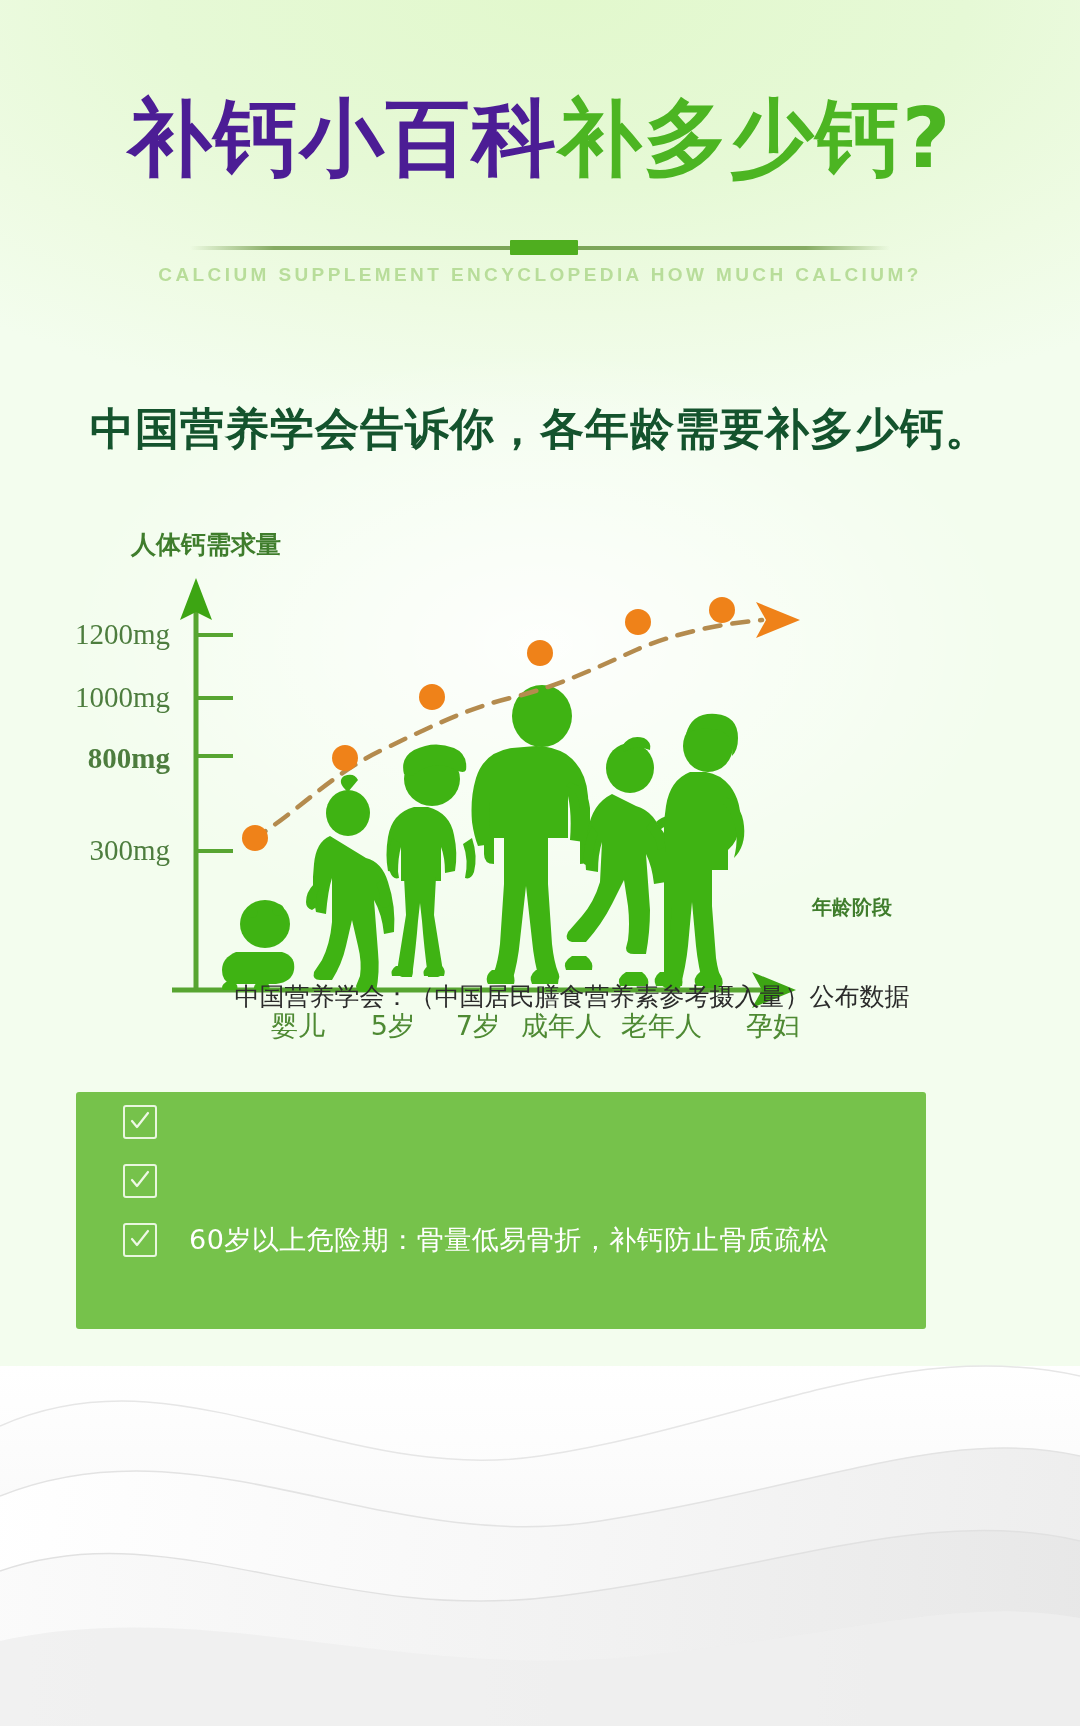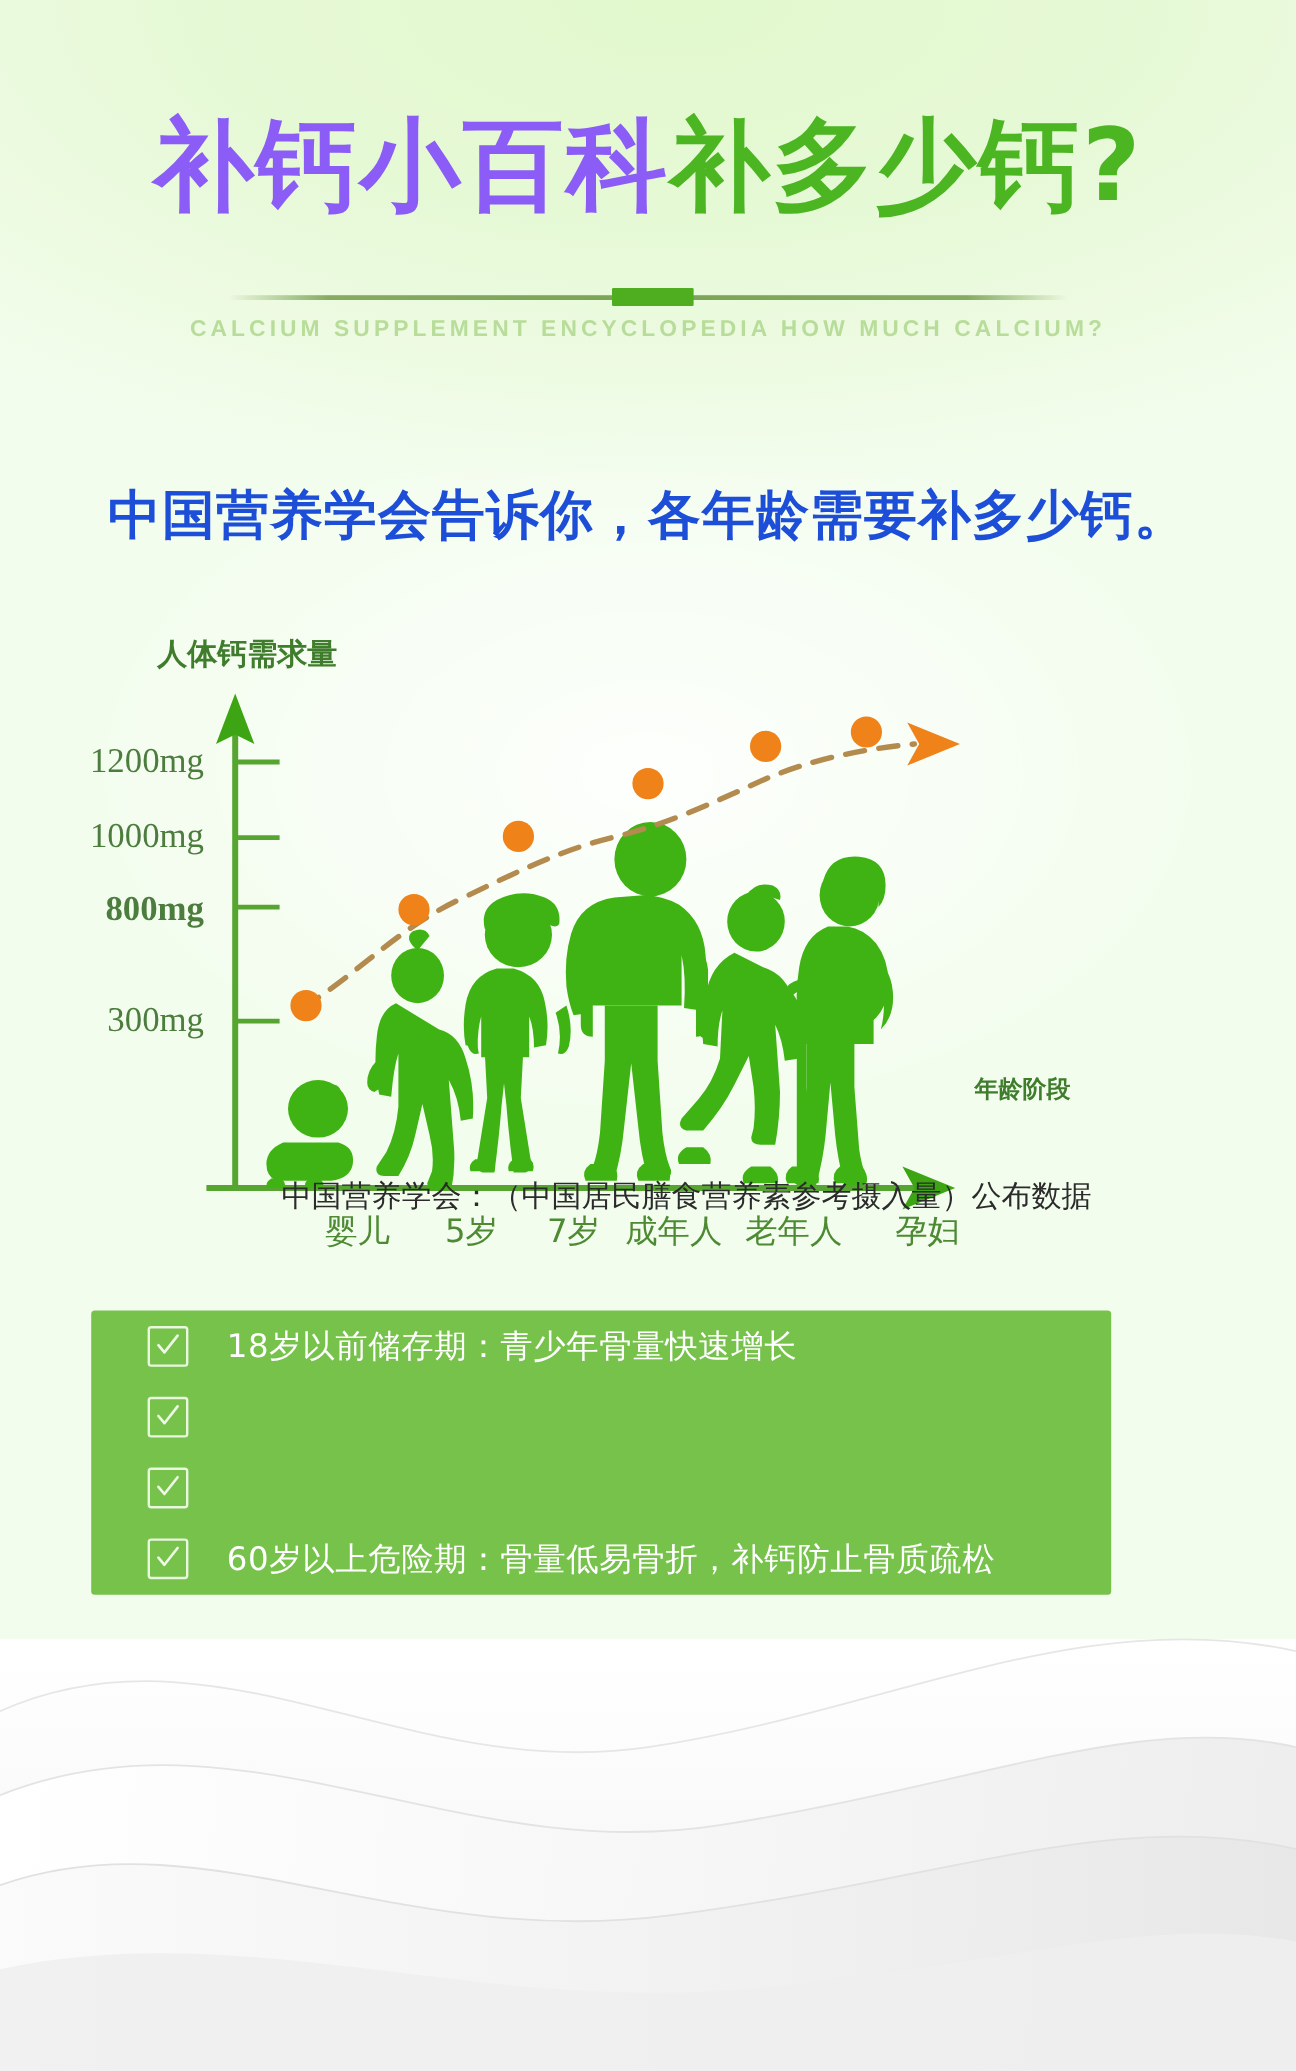--- a/index.html
+++ b/index.html
@@ -27,34 +27,34 @@
   }
   .wave{position:absolute;left:0;bottom:0;width:1080px;height:420px;}
 
   
   .title-wrap{position:absolute;left:0;top:96px;width:1080px;text-align:center;}
   .title{
     font-family:"DejaVu Sans","Liberation Sans",sans-serif;
     font-size:84px;font-weight:bold;line-height:1;
     letter-spacing:2px;white-space:nowrap;
   }
-  .title .dark{color:#8b5cf6;}
+  .title .dark{color:#4c1d95;}
   .title .green{color:#4cb522;}
   .divider{position:absolute;left:190px;top:246px;width:700px;height:4px;
     background:linear-gradient(90deg,rgba(120,170,80,0) 0%,#86ab63 12%,#7aa457 50%,#86ab63 88%,rgba(120,170,80,0) 100%);}
   .divider-mark{position:absolute;left:510px;top:240px;width:68px;height:15px;background:#4fae1f;border-radius:1px;}
   .subtitle-en{
     position:absolute;left:0;top:264px;width:1080px;text-align:center;
     font-size:19px;letter-spacing:3.4px;color:#b8dd9a;font-weight:600;
   }
 
   
   .section-heading{
     position:absolute;left:0;top:400px;width:1080px;text-align:center;
-    font-size:44px;font-weight:bold;color:#1d4ed8;letter-spacing:1px;
+    font-size:44px;font-weight:bold;color:#14532d;letter-spacing:1px;
     font-family:"DejaVu Sans","Liberation Sans",sans-serif;
   }
 
   
   .chart{position:absolute;left:0;top:520px;width:1080px;height:560px;}
   .chart svg{display:block;}
   .y-axis-title{
     position:absolute;left:131px;top:528px;font-size:25px;color:#3f7d2c;font-weight:bold;
     font-family:Liberation Sans, sans-serif;
   }
@@ -256,28 +256,20 @@
     <div class="xlabel" style="left:370px;top:1008px;width:130px;">7岁</div>
     <div class="xlabel" style="left:462px;top:1008px;width:140px;">成年人</div>
     <div class="xlabel" style="left:562px;top:1008px;width:140px;">老年人</div>
     <div class="xlabel" style="left:660px;top:1008px;width:140px;">孕妇</div>
   </div>
 
   <div class="caption">中国营养学会：（中国居民膳食营养素参考摄入量）公布数据</div>
 
   <div class="checkbox-panel">
 
-    <div class="check-row">
-      <span class="check-box">
-        <svg width="24" height="24" viewBox="0 0 24 24">
-            <path d="M4 12 L9 18 L20 4" fill="none" stroke="#eef8e5" stroke-width="2.2" stroke-linecap="round" stroke-linejoin="round"></path>
-          </svg>
-      </span>
-      <span class="check-text">18岁以前储存期：青少年骨量快速增长</span>
-    </div>
 
     <div class="check-row">
       <span class="check-box">
         <svg width="24" height="24" viewBox="0 0 24 24">
             <path d="M4 12 L9 18 L20 4" fill="none" stroke="#eef8e5" stroke-width="2.2" stroke-linecap="round" stroke-linejoin="round"></path>
           </svg>
       </span>
     </div>
 
     <div class="check-row">

